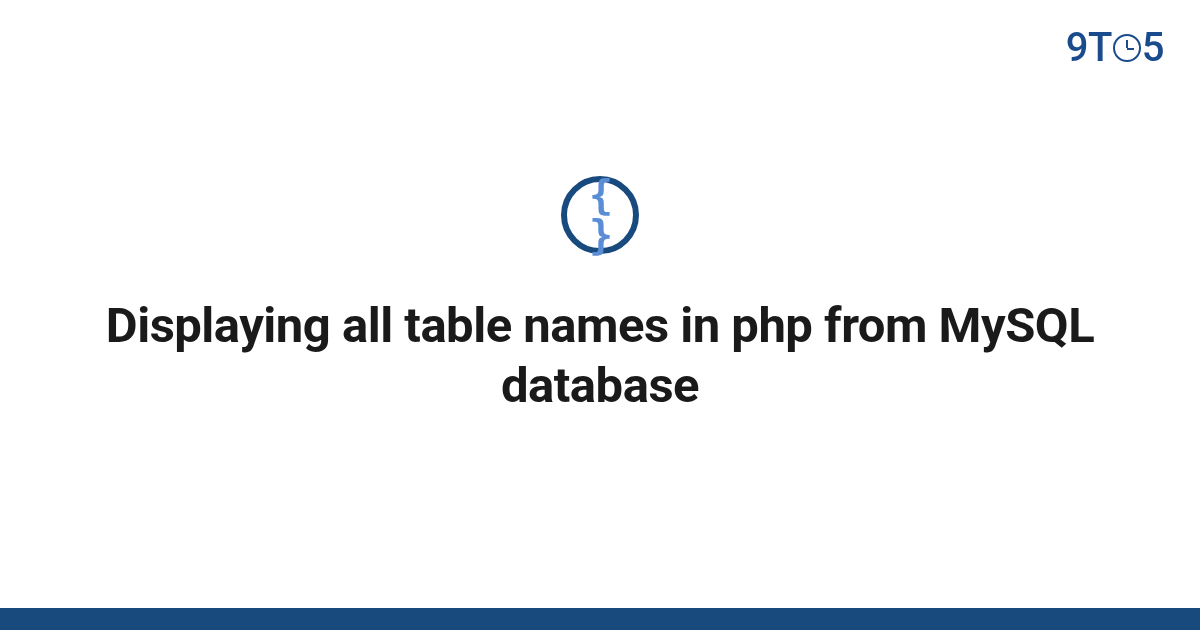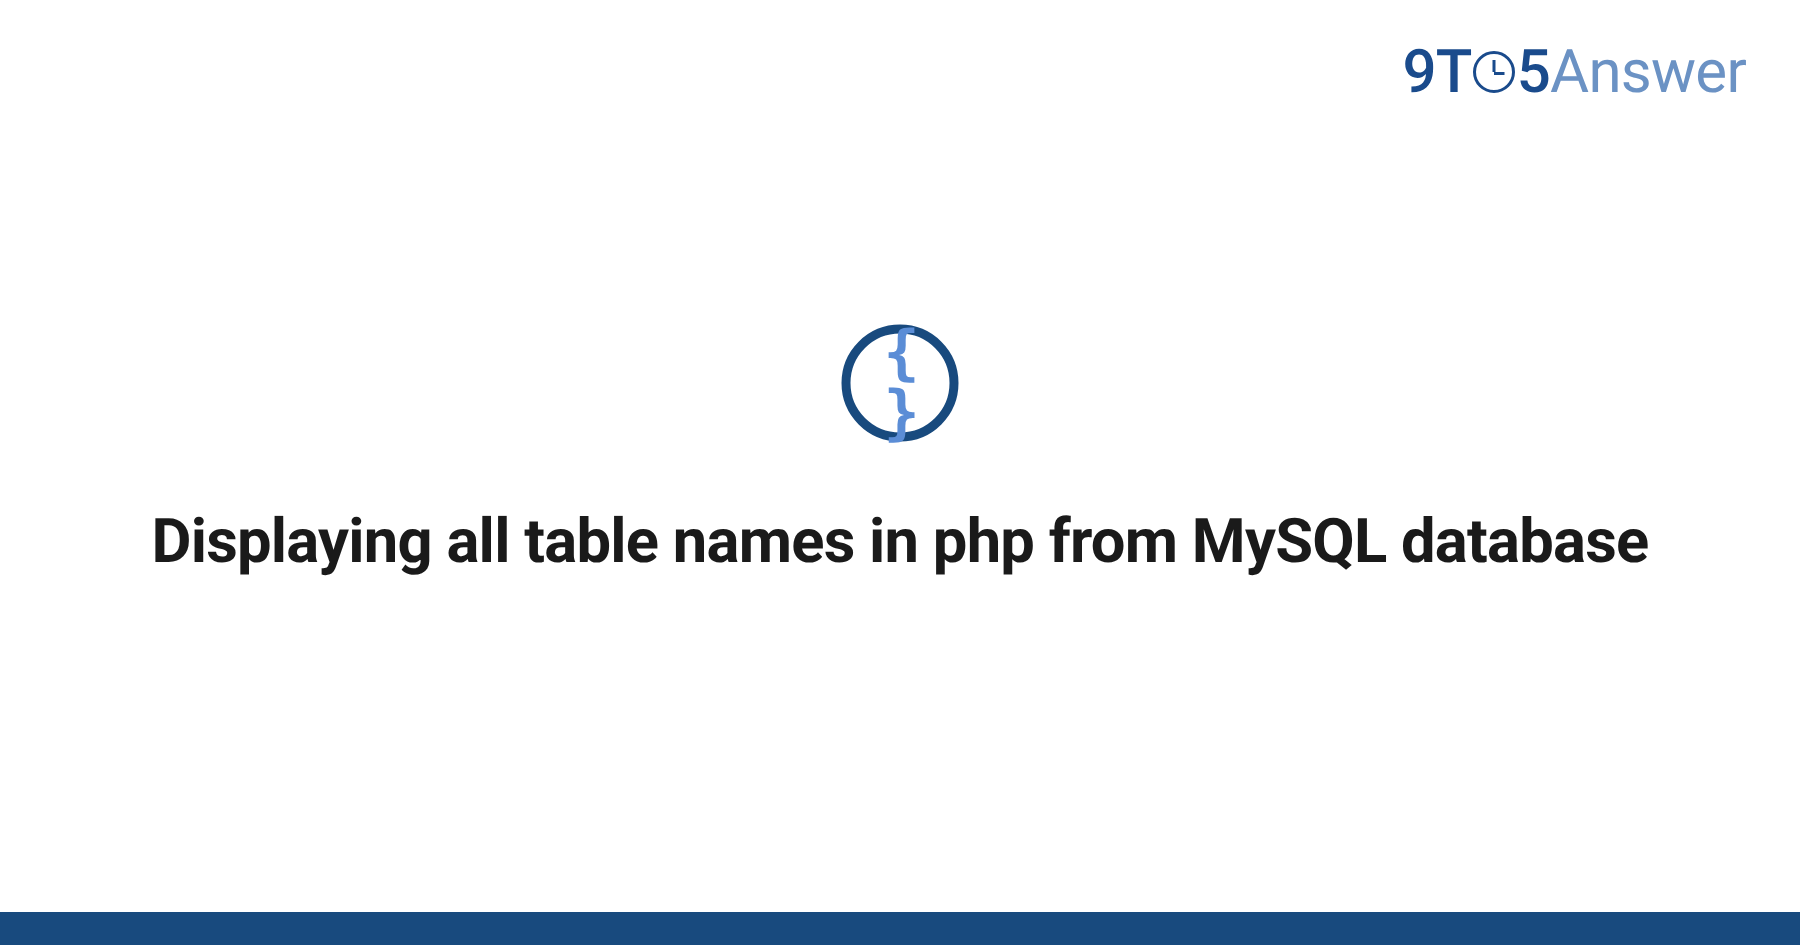--- a/index.html
+++ b/index.html
@@ -89,21 +89,21 @@
     }
     .code-icon-inner {
       font-size: 40px;
       font-weight: 700;
       color: #5b8dd6;
       letter-spacing: -2px;
       font-family: "Consolas", "Monaco", monospace;
       line-height: 1;
     }
     .title {
-      font-size: 41px;
+      font-size: 49px;
       font-weight: 700;
       color: #1a1a1a;
       line-height: 1.22;
       letter-spacing: -0.5px;
     }
     .bottom-bar {
       position: absolute;
       bottom: 0;
       left: 0;
       width: 100%;
@@ -111,21 +111,20 @@
       background: #184a7e;
     }
   </style>
 </head>
 <body>
 
 <div class="logo">
   <span class="logo-9t">9T</span>
   <span class="logo-clock"></span>
   <span class="logo-5">5</span>
-  <span class="logo-answer">Answer</span>
 </div>
 
 <div class="center-content">
   <div class="code-icon">
     <span class="code-icon-inner">{ }</span>
   </div>
   <h1 class="title">Displaying all table names in php from MySQL database</h1>
 </div>
 
 <div class="bottom-bar"></div>

